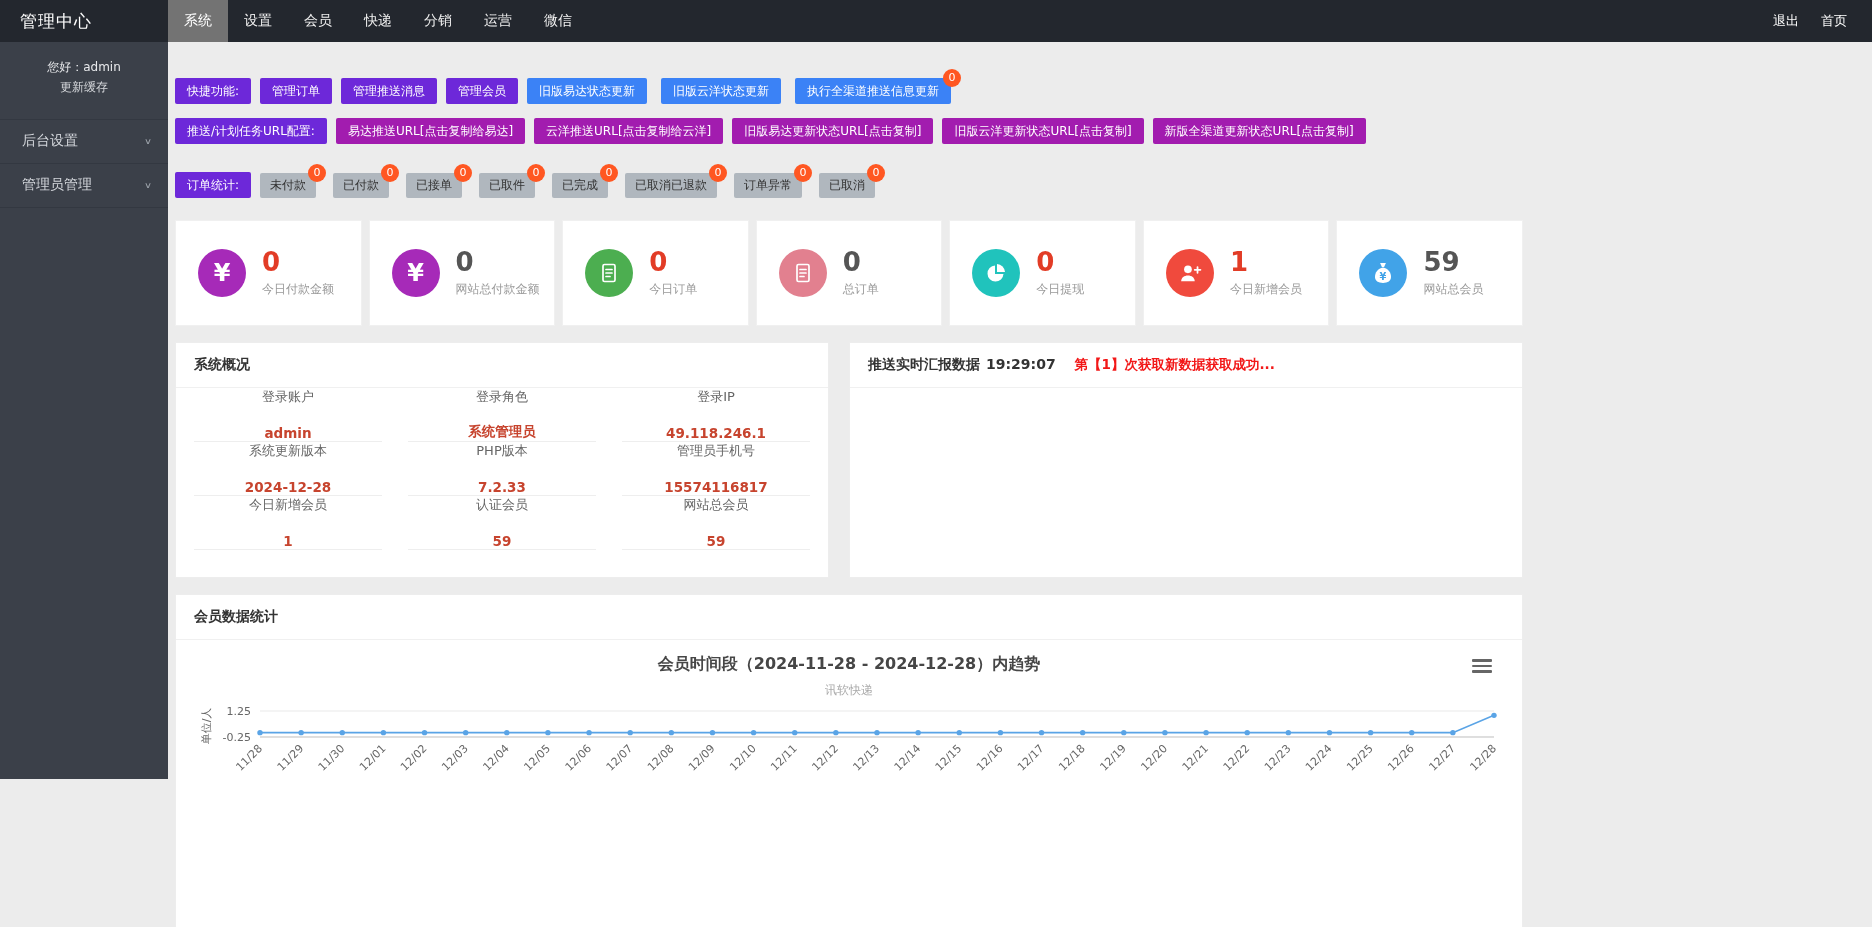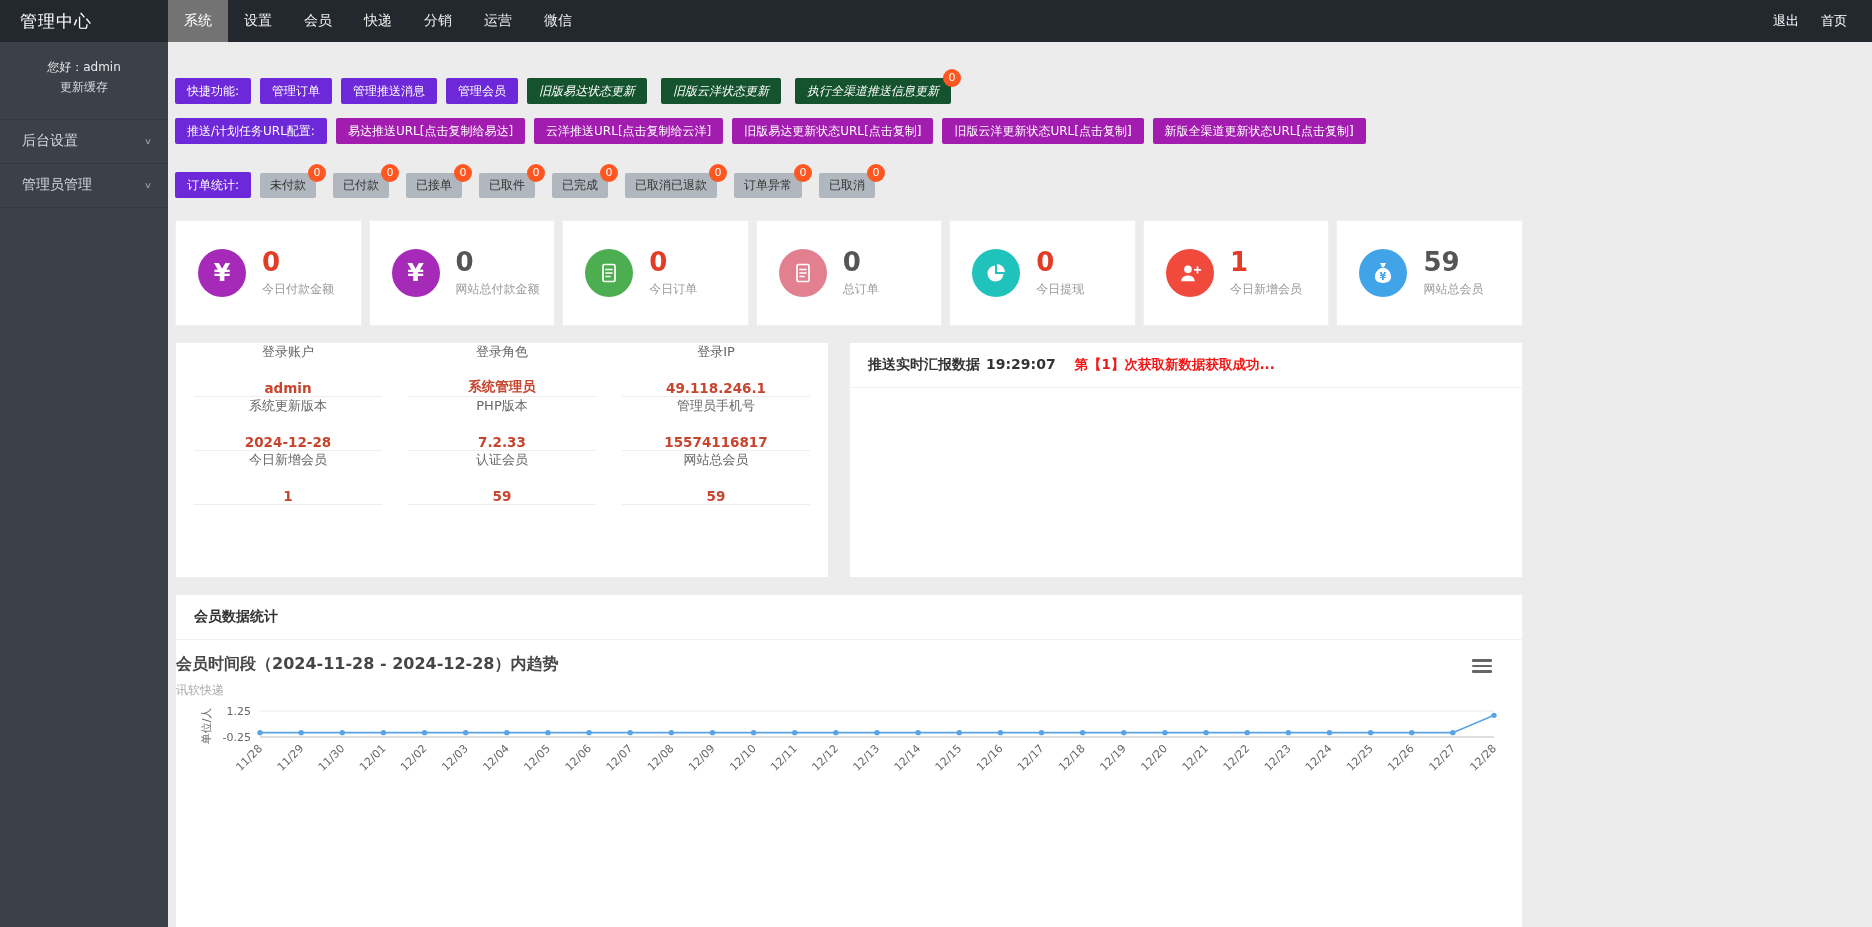--- a/index.html
+++ b/index.html
@@ -10,42 +10,42 @@
   
   .topbar{position:absolute;top:0;left:0;width:1872px;height:42px;background:#23272e;display:flex;align-items:stretch;z-index:10;}
   .brand{width:168px;color:#fff;font-size:17px;display:flex;align-items:center;padding-left:20px;letter-spacing:1px;}
   .topnav{display:flex;}
   .nav-item{padding:0 16px;display:flex;align-items:center;color:#f0f0f0;font-size:14px;cursor:pointer;}
   .nav-item.active{background:#737373;color:#fff;}
   .topnav-right{margin-left:auto;display:flex;align-items:center;padding-right:14px;}
   .nav-link{color:#fff;font-size:13px;padding:0 11px;cursor:pointer;}
 
   
-  .sidebar{position:absolute;top:42px;left:0;width:168px;height:885px;background:#3b4049;}
+  .sidebar{position:absolute;top:42px;left:0;width:168px;height:737px;background:#3b4049;}
   .side-user{padding:15px 0 13px;text-align:center;font-size:12px;color:#e8e9ec;line-height:1.7;}
   .refresh{cursor:pointer;color:#d6d8dc;}
   .side-menus{margin-top:8px;border-top:1px solid #333841;}
   .menu-item{height:44px;padding:0 16px 0 22px;font-size:14px;color:#d3d6db;border-bottom:1px solid #333841;display:flex;justify-content:space-between;align-items:center;cursor:pointer;}
   .chevron{font-size:11px;color:#9aa0a8;transform:scaleY(.75);}
 
   
   .content{position:absolute;top:42px;left:168px;width:1704px;height:885px;padding:26px 0 0 7px;}
   .inner{width:1348px;}
 
   
   .breadcrumb{display:flex;height:22px;}
   .crumb{position:relative;display:flex;align-items:center;background:#3fbfa6;color:#fff;font-size:12px;padding:0 20px 0 24px;margin-right:3px;cursor:pointer;
     clip-path:polygon(0 0,calc(100% - 12px) 0,100% 50%,calc(100% - 12px) 100%,0 100%,12px 50%);}
   .crumb:first-child{clip-path:polygon(0 0,calc(100% - 12px) 0,100% 50%,calc(100% - 12px) 100%,0 100%);padding-left:14px;border-radius:2px 0 0 2px;}
 
   
   .btn-row{display:flex;align-items:center;margin-top:6px;height:34px;}
   .btn{display:inline-block;height:26px;line-height:26px;padding:0 12px;border-radius:2px;font-size:12px;color:#fff;cursor:pointer;margin-right:9px;white-space:nowrap;}
   .btn.teal{background:#6d28d9;}
-  .btn.orange{background:#14532d;font-style:italic;}
+  .btn.orange{background:#3b82f6;}
   .btn.blue{background:#a21caf;}
   .btn-wrap{position:relative;margin-right:14px;display:inline-block;}
   .btn-wrap .btn{margin-right:0;}
   .badge{position:absolute;top:-9px;right:-10px;min-width:18px;height:18px;line-height:18px;border-radius:9px;background:#ff5722;color:#fff;font-size:11px;text-align:center;padding:0 5px;}
   .stats-row{margin-top:20px;}
   .pill-wrap{position:relative;margin-right:17px;display:inline-block;}
   .pill{display:inline-block;height:25px;line-height:25px;padding:0 10px;background:#b0b7be;color:#333;font-size:12px;border-radius:2px;cursor:pointer;}
 
   
   .cards{display:flex;gap:7px;margin-top:18px;}
@@ -64,21 +64,21 @@
   .panel-title{padding:13px 18px;font-size:14px;font-weight:700;color:#333;border-bottom:1px solid #f0f0f0;}
   .push-time{margin-left:6px;}
   .push-status{color:#f21818;margin-left:14px;font-weight:700;font-size:13.5px;}
   .sys-grid{display:grid;grid-template-columns:1fr 1fr 1fr;column-gap:26px;padding:0 18px;}
   .sys-cell{display:flex;justify-content:space-between;align-items:center;height:54px;border-bottom:1px solid #eee;font-size:13px;flex-direction:column;}
   .sys-lbl{color:#666;}
   .sys-val{color:#c7442e;font-weight:700;font-size:13.5px;}
 
   
   .member-panel{margin-top:16px;width:1348px;height:380px;}
-  .chart-wrap{position:relative;padding-top:14px;}
+  .chart-wrap{position:relative;padding-top:14px;text-align:center;}
   .chart-title{font-size:16px;color:#464646;font-weight:600;}
   .chart-subtitle{font-size:12px;color:#aaa;margin-top:7px;}
   .chart-menu-icon{position:absolute;top:16px;right:30px;width:20px;cursor:pointer;}
   .chart-menu-icon span{display:block;height:2.5px;background:#666;margin:3px 0;border-radius:1px;}
   #trend-chart{display:block;margin:4px auto 0;}
 </style>
 </head>
 <body>
 
 <header class="topbar">
@@ -225,20 +225,21 @@
           </div>
           <div class="card-meta">
             <div class="card-num" style="color: rgb(85, 85, 85);">59</div>
             <div class="card-lbl">网站总会员</div>
           </div>
         </div>
       </div>
 
     <div class="panels">
       <section class="panel sys-panel">
+        <div class="panel-title">系统概况</div>
         <div class="sys-grid" id="sys-grid">
             <div class="sys-cell">
               <span class="sys-lbl">登录账户</span>
               <span class="sys-val">admin</span>
             </div>
             <div class="sys-cell">
               <span class="sys-lbl">登录角色</span>
               <span class="sys-val">系统管理员</span>
             </div>
             <div class="sys-cell">

